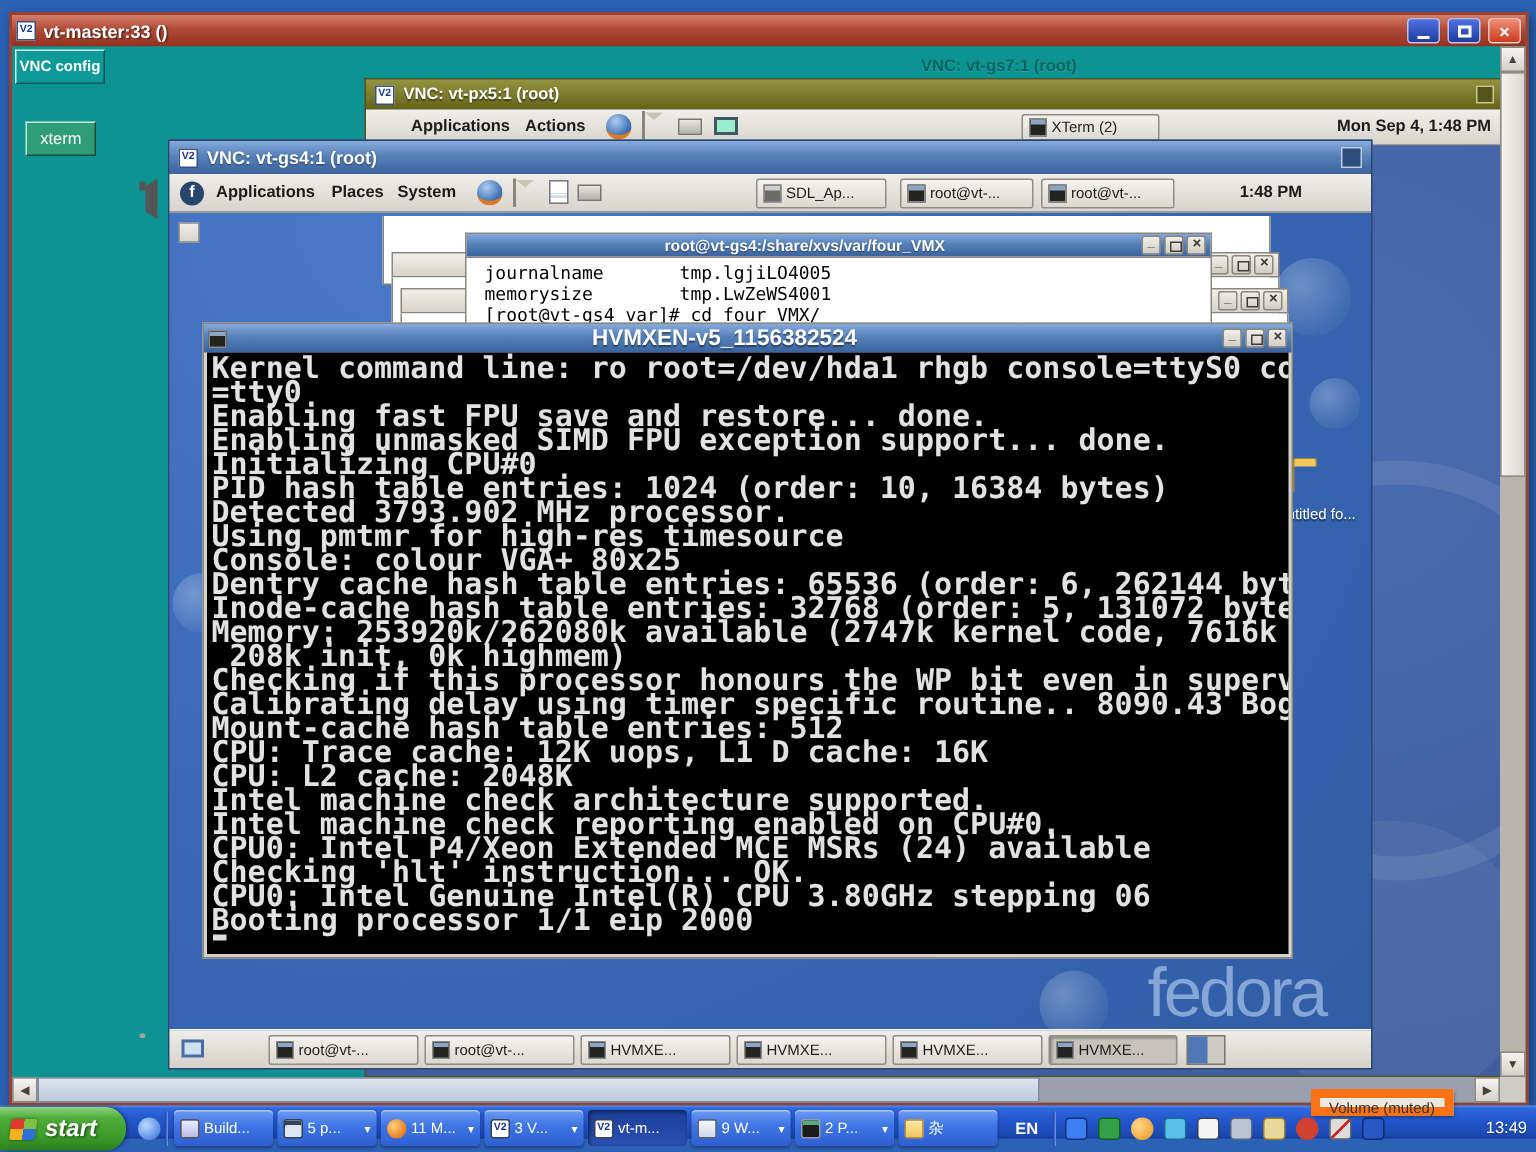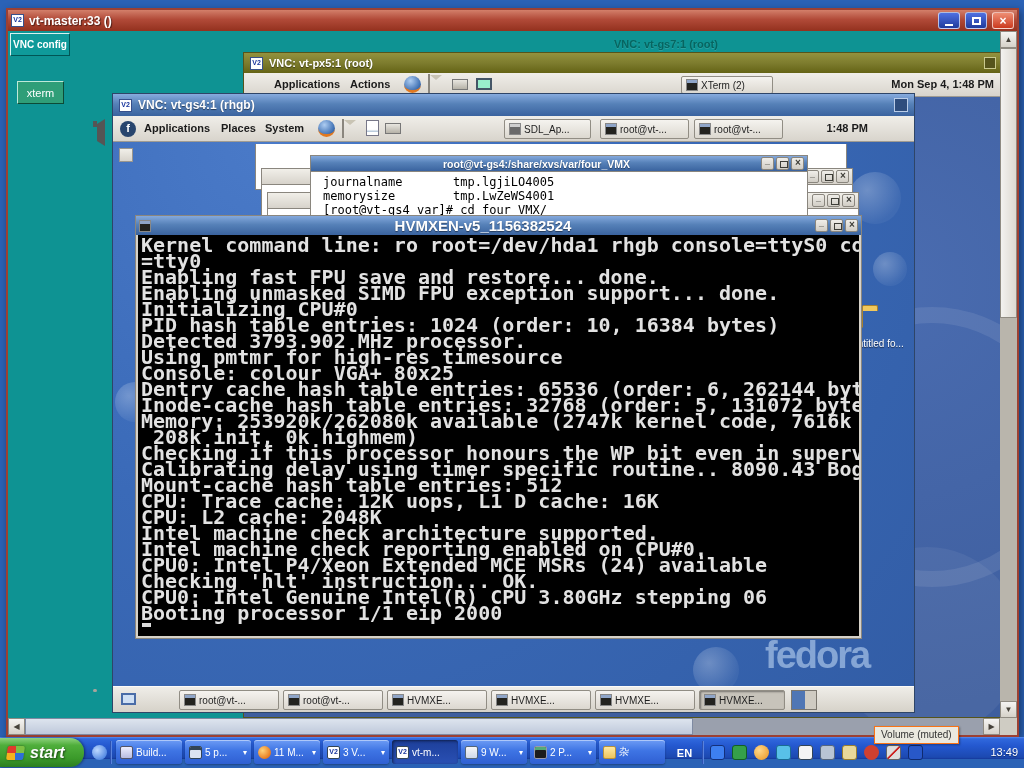--- a/index.html
+++ b/index.html
@@ -51,21 +51,21 @@
 
 
 .gs4{left:104px;top:62px;width:803px;height:620px;border:1px solid #2e4568;background:#3a6ab8}
 .gs4-tb{left:0;top:0;right:0;height:22px;background:linear-gradient(180deg,#87abde,#5681b8 45%,#3a639f);display:flex;align-items:center;gap:6px;padding:0 6px}
 .gs4-title{color:#fff;font-size:12px;font-weight:bold;text-shadow:0 1px 1px rgba(0,0,0,.5);flex:1;white-space:nowrap;overflow:hidden}
 .gs4-tbbtn{width:14px;height:14px;background:#2e4d7d;border:1px solid #b9cce8;flex:none}
 .gs4-menu{left:0;top:22px;right:0;height:26px}
 .gs4-desk{left:0;top:48px;right:0;bottom:26px;background:radial-gradient(circle at 20% 0,#4a7ac8 0,#3a6ab8 45%,#325da6 100%);overflow:hidden}
 .gs4-panel{left:0;bottom:0;right:0;height:26px;background:linear-gradient(180deg,#efede8,#d6d2c9);border-top:1px solid #fbfaf8}
 .bubble{border-radius:50%;background:radial-gradient(circle at 35% 35%,rgba(255,255,255,.28),rgba(255,255,255,.05) 70%)}
-.watermark{font-size:38px;font-weight:bold;letter-spacing:-2px;color:#a9c4e8;opacity:.7}
+.watermark{font-size:46px;font-weight:normal;letter-spacing:-2px;color:#a9c4e8;opacity:.7}
 .folder{width:34px;height:24px;background:linear-gradient(#f7d774,#e4af45);border:1px solid #a8812e;border-radius:2px;position:relative}
 .folder::before{content:"";position:absolute;left:0;top:-5px;width:14px;height:5px;background:#f0c85e;border:1px solid #a8812e;border-bottom:none;border-radius:2px 2px 0 0}
 .icon-lbl{color:#fff;font-size:10px;text-align:center;text-shadow:0 1px 1px rgba(0,0,0,.6);white-space:nowrap;overflow:hidden}
 
 
 .tb-active{background:linear-gradient(180deg,#84a9dd,#5681b8 45%,#3a639f)}
 .tb-inactive{background:linear-gradient(180deg,#f1efe9,#d7d3cb);border-bottom:1px solid #a8a49c}
 .tb-text{font-weight:bold;font-size:10.5px;color:#fff;text-shadow:0 1px 1px rgba(0,0,0,.45);white-space:nowrap;overflow:hidden;text-align:center;flex:1}
 .tb-text.dim{color:#47473f;text-shadow:none}
 .mwin{border:1px solid #8a867e}
@@ -120,21 +120,21 @@
 .ticon[data-icon="putty-icon"]{background:#dde4f2;border:1px solid #345;box-shadow:inset 0 3px 0 #345}
 .ticon[data-icon="browser-icon"]{background:radial-gradient(circle at 35% 35%,#ffd27a,#e87a1e 72%);border-radius:50%}
 .ticon[data-icon="vnc-icon"]{background:#fff;border:1px solid #345}
 .ticon[data-icon="vnc-icon"]::after{content:"V2";position:absolute;left:0;right:0;top:1px;text-align:center;font-size:7px;font-weight:bold;color:#16339c}
 .ticon[data-icon="explorer-icon"]{background:linear-gradient(#f6f6f6,#cfd8ea);border:1px solid #567}
 .ticon[data-icon="terminal-icon"]{background:#1c1c1c;border:1px solid #99a;box-shadow:inset 0 3px 0 #5a7}
 .ticon[data-icon="folder-icon"]{background:linear-gradient(#ffe9a0,#edc45e);border:1px solid #b8923a}
 .lang{top:4px;left:672px;width:25px;height:23px;color:#fff;font-size:11px;font-weight:bold;display:flex;align-items:center;justify-content:center}
 .tray-ico{width:15px;height:15px;border-radius:3px;top:8px}
 .xp-clock{right:6px;top:9px;color:#fff;font-size:11px;text-shadow:0 1px 1px rgba(0,0,0,.4)}
-.tooltip{left:874px;top:726px;height:18px;padding:2px 6px;background:#ebe9df;border:1px solid #f97316;font-size:10px;color:#333;box-shadow:1px 1px 2px rgba(0,0,0,.35);white-space:nowrap;z-index:50}
+.tooltip{left:874px;top:726px;height:18px;padding:2px 6px;background:#ebe9df;border:6px solid #f97316;font-size:10px;color:#333;box-shadow:1px 1px 2px rgba(0,0,0,.35);white-space:nowrap;z-index:50}
 </style>
 </head>
 <body>
 
 <div class="screen">
 
   <div class="a vtm">
     <div class="a vtm-tb">
       <span class="ico-vnc"></span>
       <span class="vtm-title">vt-master:33 ()</span>
@@ -186,21 +186,21 @@
 
         <div class="a px5-desk">
           <span class="a ring" style="right:-70px;top:210px;width:280px;height:280px;border:16px solid rgba(255,255,255,.09)"></span>
           <span class="a ring" style="right:-20px;top:450px;width:190px;height:190px;background:rgba(255,255,255,.06)"></span>
         </div>
       </div>
 
       <div class="a gs4">
         <div class="a gs4-tb">
           <span class="ico-vnc"></span>
-          <span class="gs4-title">VNC: vt-gs4:1 (rhgb)</span>
+          <span class="gs4-title">VNC: vt-gs4:1 (root)</span>
           <span class="gs4-tbbtn"></span>
         </div>
 
         <div class="a gmenu gs4-menu">
           <span class="a ico-fedora" style="left:7px;top:5px">f</span>
           <span class="a menu-label" style="left:31px;top:6px">Applications</span>
           <span class="a menu-label" style="left:108px;top:6px">Places</span>
           <span class="a menu-label" style="left:152px;top:6px">System</span>
           <span class="a ico-globe" style="left:205px;top:4px"></span>
           <span class="a ico-mail" style="left:229px;top:4px"></span>

